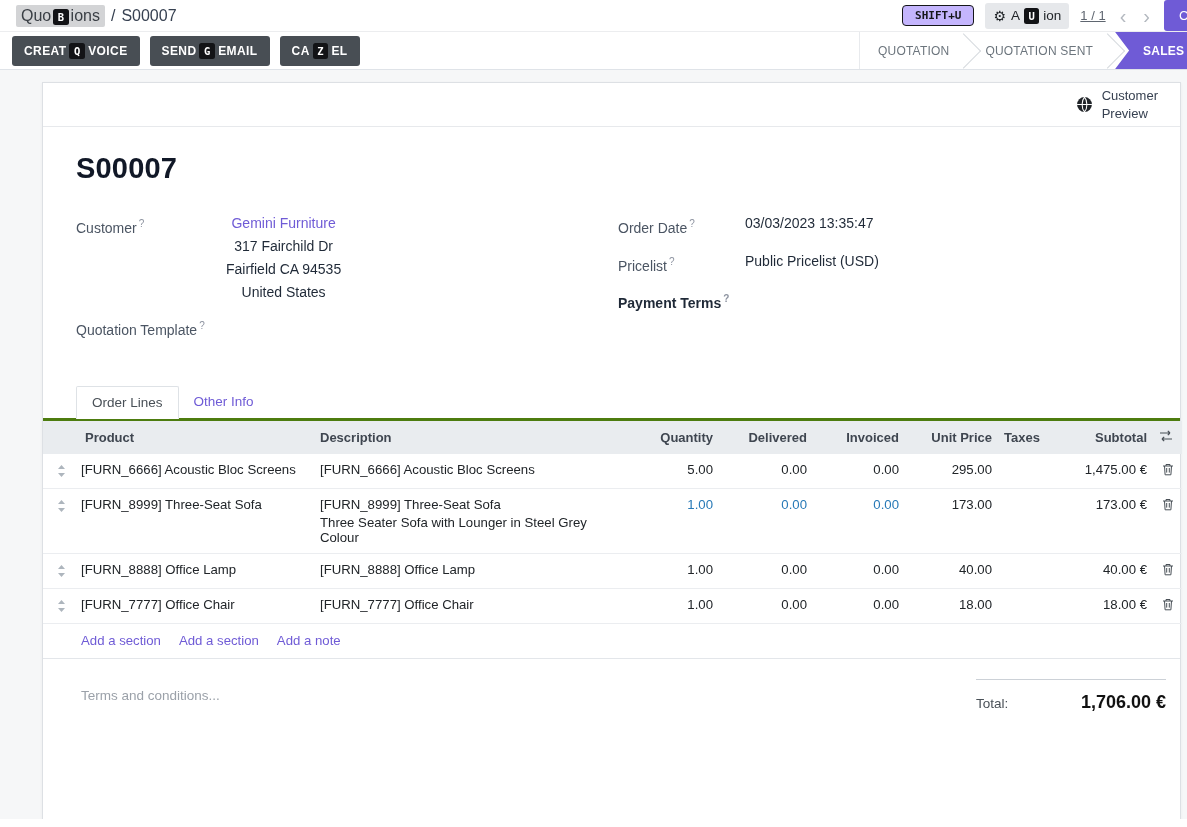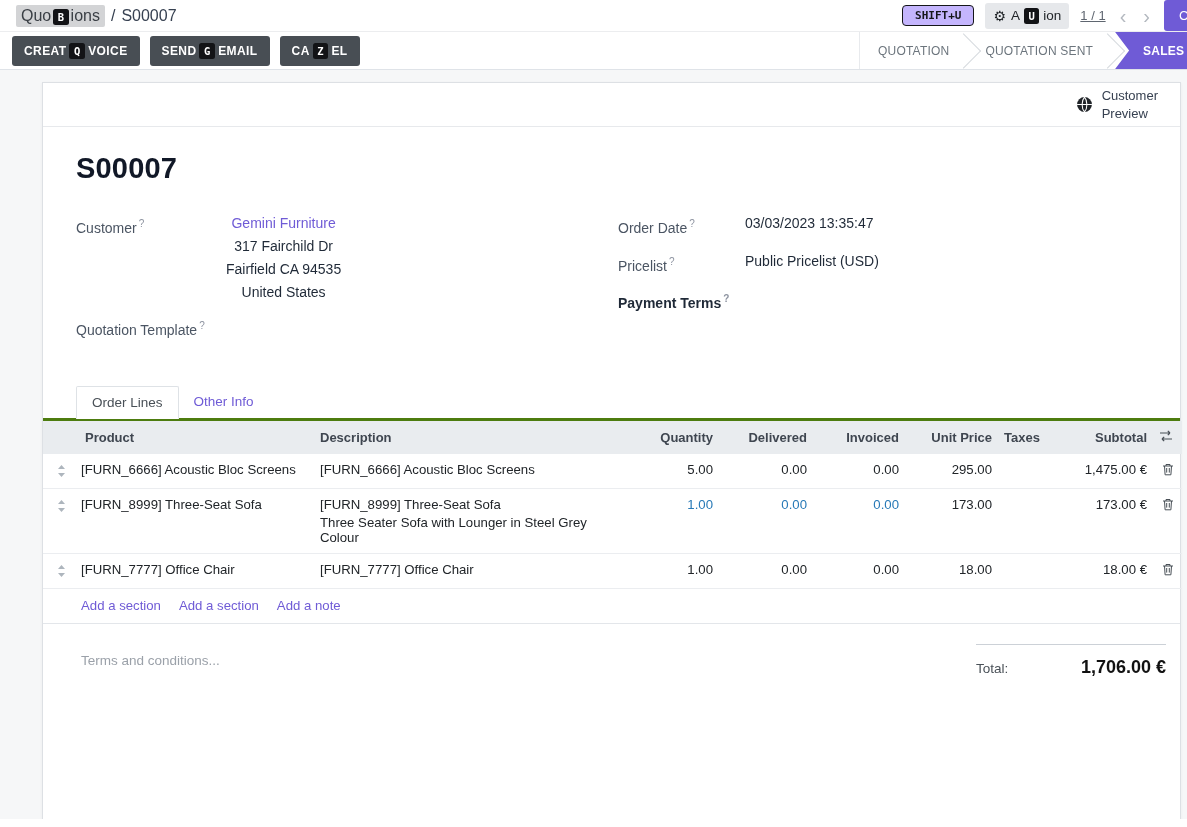--- a/index.html
+++ b/index.html
@@ -305,20 +305,39 @@
           <td class="num">173.00 €</td>
           <td class="c-trash"><svg width="12" height="13" viewBox="0 0 12 13">
                 <path d="M1 3h10 M4 3V1.5h4V3 M2.5 3l.6 8.8h5.8L9.5 3 M4.7 5v4.6 M7.3 5v4.6" stroke="#495057" fill="none" stroke-width="1"></path>
               </svg></td>
         </tr>
         <tr>
           <td class="c-handle"><svg width="9" height="12">
                 <path d="M4.5 0 8 4H1z" fill="#adb5bd"></path>
                 <path d="M4.5 12 1 8h7z" fill="#adb5bd"></path>
               </svg></td>
+          <td class="c-prod">[FURN_8888] Office Lamp</td>
+          <td>
+              <div>[FURN_8888] Office Lamp</div>
+            </td>
+          <td class="num hl">1.00</td>
+          <td class="num hl">0.00</td>
+          <td class="num hl">0.00</td>
+          <td class="num">40.00</td>
+          <td></td>
+          <td class="num">40.00 €</td>
+          <td class="c-trash"><svg width="12" height="13" viewBox="0 0 12 13">
+                <path d="M1 3h10 M4 3V1.5h4V3 M2.5 3l.6 8.8h5.8L9.5 3 M4.7 5v4.6 M7.3 5v4.6" stroke="#495057" fill="none" stroke-width="1"></path>
+              </svg></td>
+        </tr>
+        <tr>
+          <td class="c-handle"><svg width="9" height="12">
+                <path d="M4.5 0 8 4H1z" fill="#adb5bd"></path>
+                <path d="M4.5 12 1 8h7z" fill="#adb5bd"></path>
+              </svg></td>
           <td class="c-prod">[FURN_7777] Office Chair</td>
           <td>
               <div>[FURN_7777] Office Chair</div>
             </td>
           <td class="num hl">1.00</td>
           <td class="num hl">0.00</td>
           <td class="num hl">0.00</td>
           <td class="num">18.00</td>
           <td></td>
           <td class="num">18.00 €</td>

